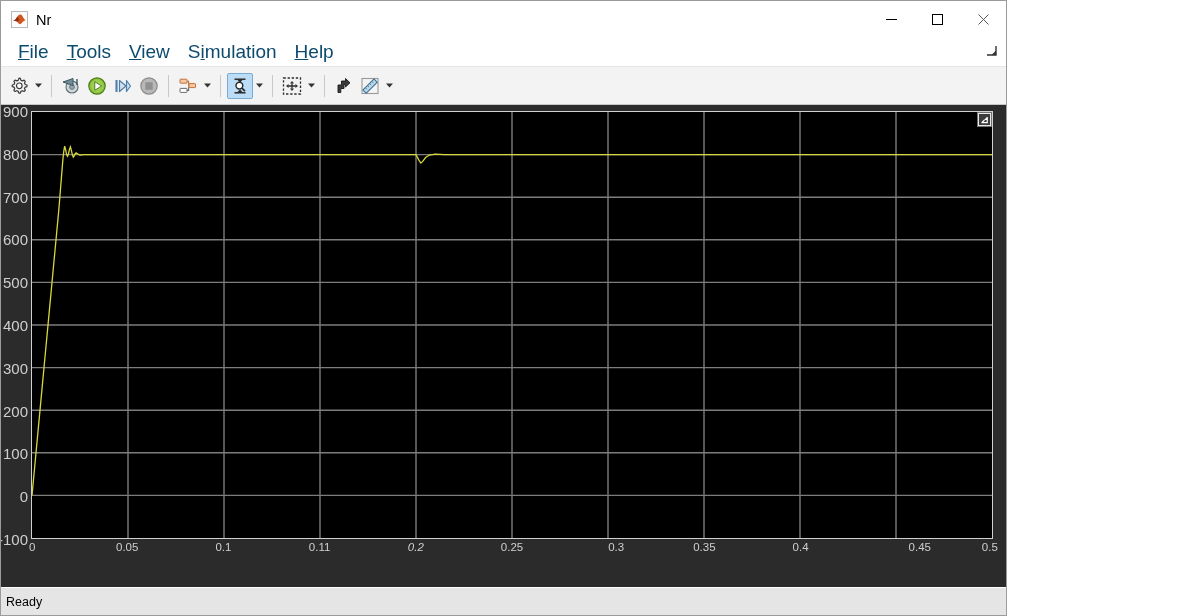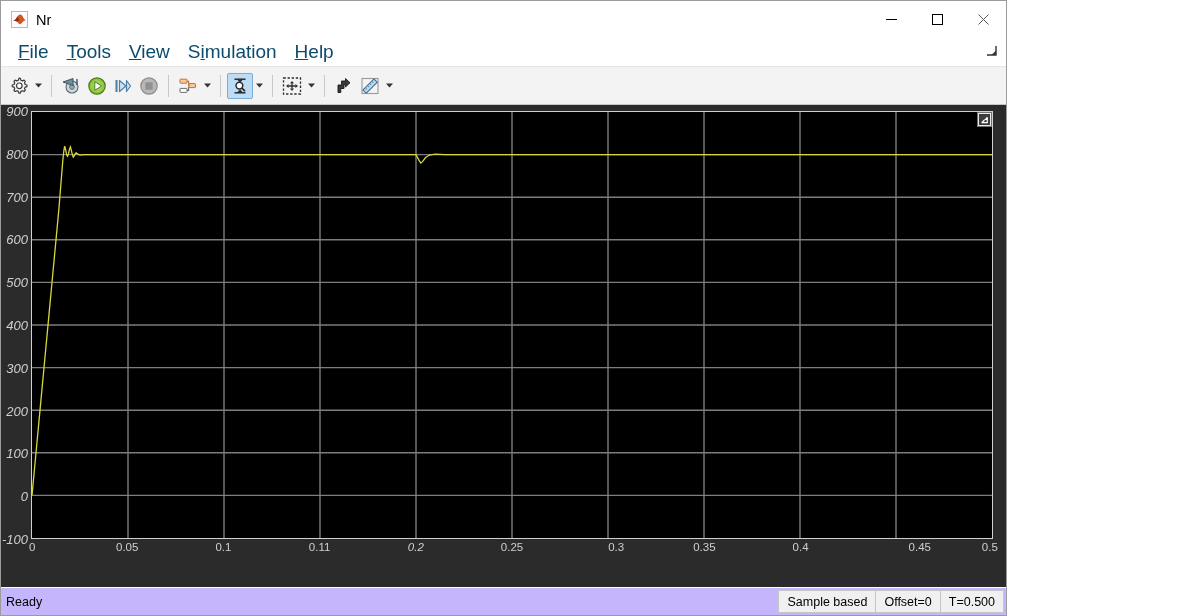--- a/index.html
+++ b/index.html
@@ -174,24 +174,23 @@
     position: absolute;
     left: 0;
     top: 6px;
     width: 30px;
     bottom: 48px;
   }
   .y-tick {
     position: absolute;
     right: 3px;
     transform: translateY(-50%);
-    font-size: 13px;
+    font-size: 15px;
     color: #cfcfcf;
     white-space: nowrap;
-    font-style: italic;
   }
   .x-axis {
     position: absolute;
     left: 30px;
     right: 13px;
     bottom: 26px;
     height: 20px;
   }
   .x-tick {
     position: absolute;
@@ -213,21 +212,21 @@
     align-items: center;
     justify-content: center;
     cursor: default;
     box-sizing: border-box;
   }
 
   
   .statusbar {
     height: 27px;
     min-height: 27px;
-    background: #c4b5fd;
+    background: #e5e5e5;
     border-top: 1px solid #ffffff;
     display: flex;
     align-items: center;
     position: relative;
   }
   .status-left {
     font-size: 12.5px;
     color: #000;
     padding-left: 5px;
   }
@@ -484,20 +483,15 @@
         <div class="x-tick" style="left: 60%; padding-left: 16px;">0.3</div>
         <div class="x-tick" style="left: 70%;">0.35</div>
         <div class="x-tick" style="left: 80%;">0.4</div>
         <div class="x-tick" style="left: 90%; padding-left: 46px;">0.45</div>
         <div class="x-tick" style="left: 100%; transform: translateX(-70%);">0.5</div>
       </div>
   </div>
 
   <div class="statusbar">
     <span class="status-left">Ready</span>
-    <div class="status-right">
-      <div class="status-cell">Sample based</div>
-      <div class="status-cell">Offset=0</div>
-      <div class="status-cell">T=0.500</div>
-    </div>
   </div>
 
 </div>
 
 </body></html>

